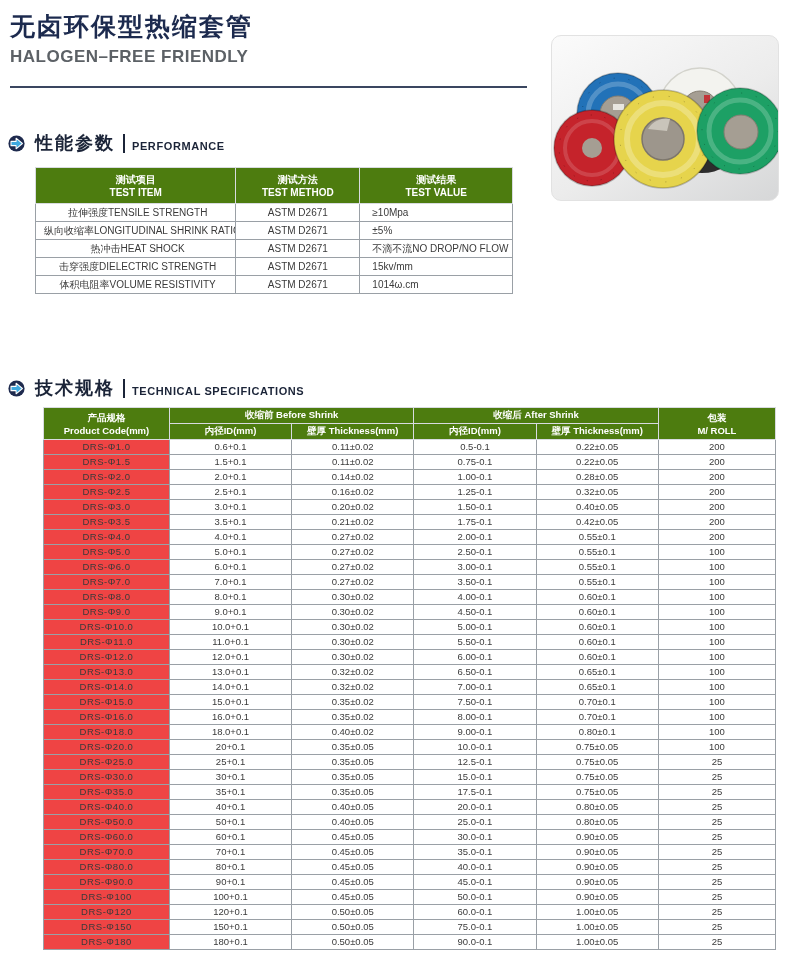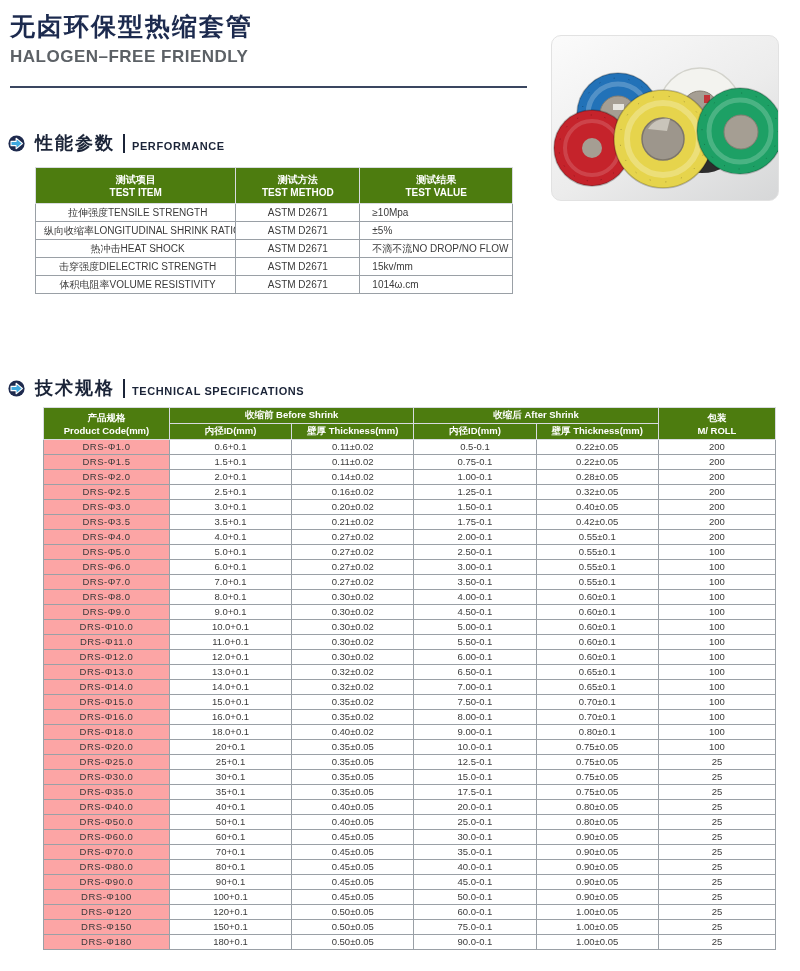--- a/index.html
+++ b/index.html
@@ -61,21 +61,21 @@
   .perf th { font-size:10px; height:36px; padding:2px; }
   .perf td { font-size:10px; height:18px; padding:0 4px; }
   .perf td.c1 { text-align:center; padding-left:8px; }
   .perf td.c2 { text-align:center; }
   .perf td.c3 { text-align:left; padding-left:12px; }
   
   .spec { position:absolute; left:35px; top:407px; width:733px;margin-left:8px; }
   .spec th { font-size:9.5px; height:16px; padding:0 2px; }
   .spec th.hdr-2line { padding:1px 2px; }
   .spec td { font-size:9.5px; height:14px; line-height:14px; text-align:center; padding:0 2px; }
-  .spec td.code-cell { background:#fca5a5; letter-spacing:0.5px; }
+  .spec td.code-cell { background:#ef4444; letter-spacing:0.5px; }
 </style>
 </head>
 <body>
 
 <h1 class="title-cn">无卤环保型热缩套管</h1>
 <div class="title-en">
   <div>HALOGEN–FREE FRIENDLY</div>
 </div>
 <div class="title-rule"></div>
 

